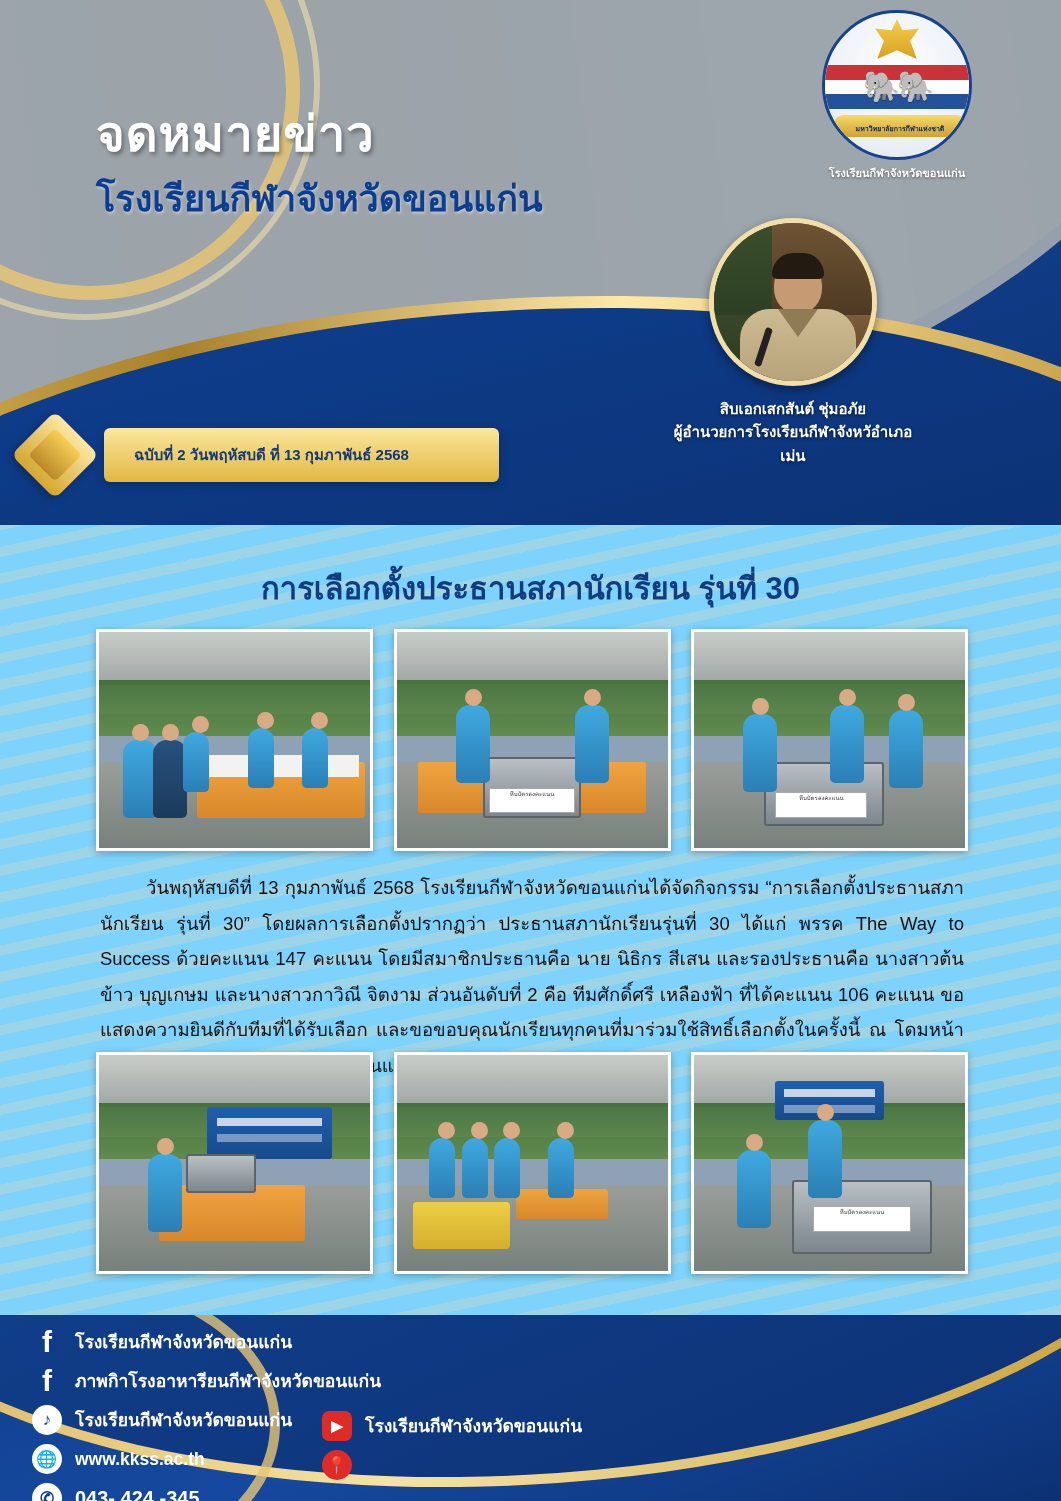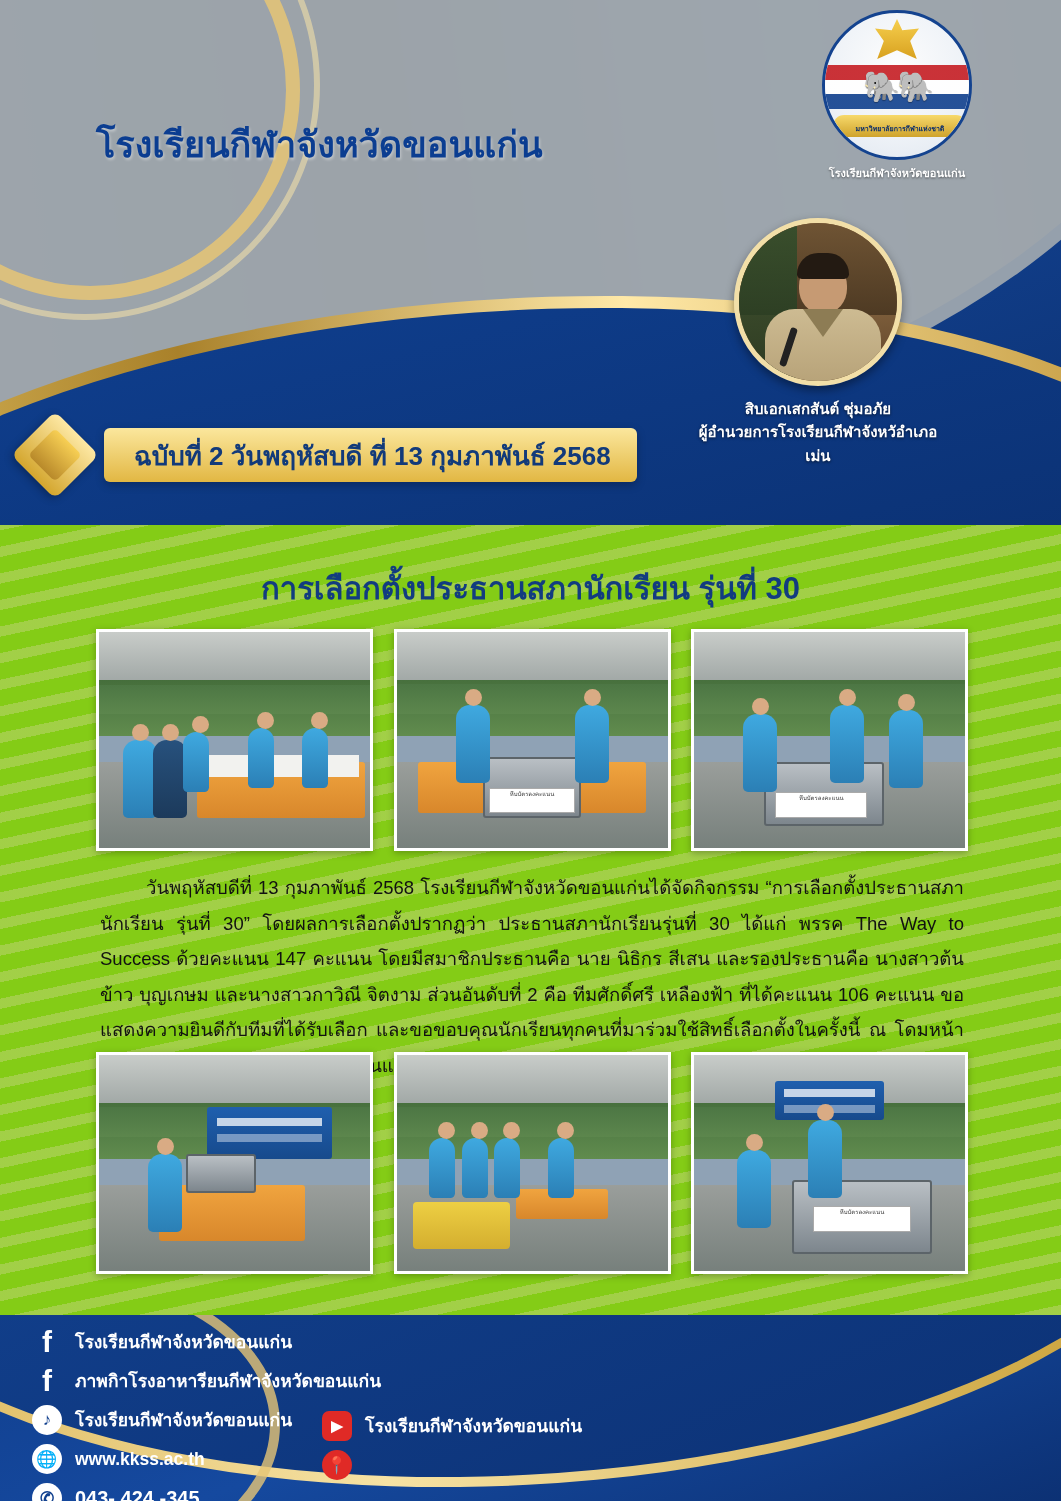--- a/index.html
+++ b/index.html
@@ -167,21 +167,21 @@
     margin-top: 4px;
     font-size: 11px;
     color: #ffffff;
     font-weight: bold;
     text-shadow: 0 1px 2px rgba(0,0,0,.5);
   }
 
   
   .director {
     position: absolute;
-    right: 123px; top: 218px;
+    right: 148px; top: 218px;
     z-index: 7;
     text-align: center;
     width: 240px;
   }
   .director-photo {
     width: 168px; height: 168px;
     margin: 0 auto;
     border-radius: 50%;
     border: 5px solid #f2dfa8;
     background: linear-gradient(175deg,#7d5a36 0%, #8a6a43 40%, #5e4228 100%);
@@ -246,21 +246,21 @@
     background: linear-gradient(#f3d madeup, #f3d271);
     background: linear-gradient(#fbe79d,#e2b743);
     border-radius: 6px;
     display: flex;
     align-items: center;
     padding: 0 26px 0 30px;
     z-index: 9;
     box-shadow: 0 3px 8px rgba(0,0,0,.25);
   }
   .issue-text {
-    font-size: 26px;
+    font-size: 15px;
     font-weight: bold;
     color: #123a7a;
     white-space: nowrap;
   }
   .diamond-outer {
     position: absolute;
     left: 24px; top: 424px;
     width: 62px; height: 62px;
     background: linear-gradient(#fde8a4,#d4a62e);
     transform: rotate(45deg);
@@ -277,21 +277,21 @@
     border-radius: 5px;
     z-index: 11;
   }
 
   
   .body-area {
     position: absolute;
     left: 0; top: 525px;
     width: 1061px;
     height: 790px;
-    background: #84cc16;
+    background: #7dd3fc;
     overflow: hidden;
   }
   .body-stripes {
     position: absolute; left: 0; top: 0;
     width: 1061px; height: 790px;
     background: repeating-linear-gradient(
       -12deg,
       rgba(231,216,185,.30) 0px,
       rgba(231,216,185,.30) 10px,
       rgba(255,255,255,0) 10px,
@@ -432,20 +432,21 @@
 
   <div class="header">
     <div class="hdr-swoosh-gold1"></div>
     <div class="hdr-swoosh1"></div>
     <div class="hdr-swoosh2"></div>
     <div class="hdr-swoosh2b"></div>
     <div class="hdr-curve-left"></div>
     <div class="hdr-curve-left2"></div>
 
     <div class="title-block">
+      <div class="title-1">จดหมายข่าว</div>
       <div class="title-3">โรงเรียนกีฬาจังหวัดขอนแก่น</div>
     </div>
 
     <div class="logo-wrap">
       <div class="logo-circle">
         <div class="logo-crown"></div>
         <div class="logo-ribbon"></div>
         <div class="logo-elephants">🐘🐘</div>
         <div class="logo-banner"></div>
         <div class="logo-banner-txt">มหาวิทยาลัยการกีฬาแห่งชาติ</div>

